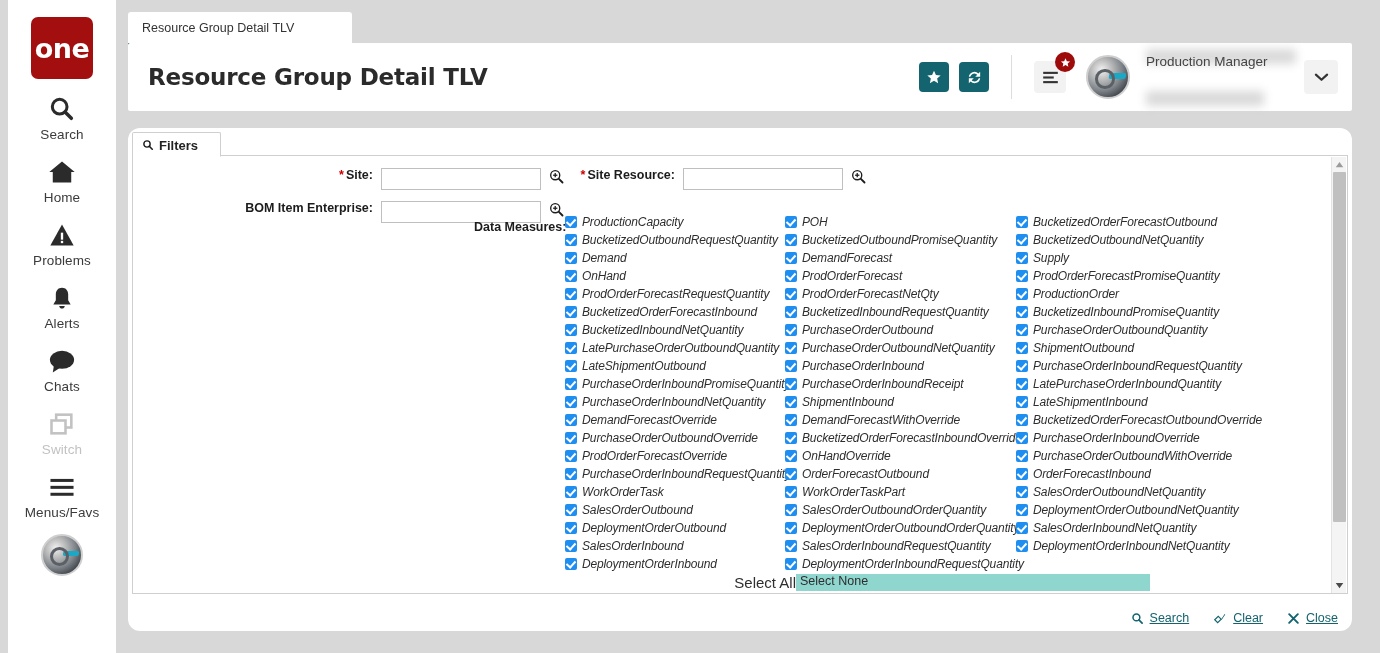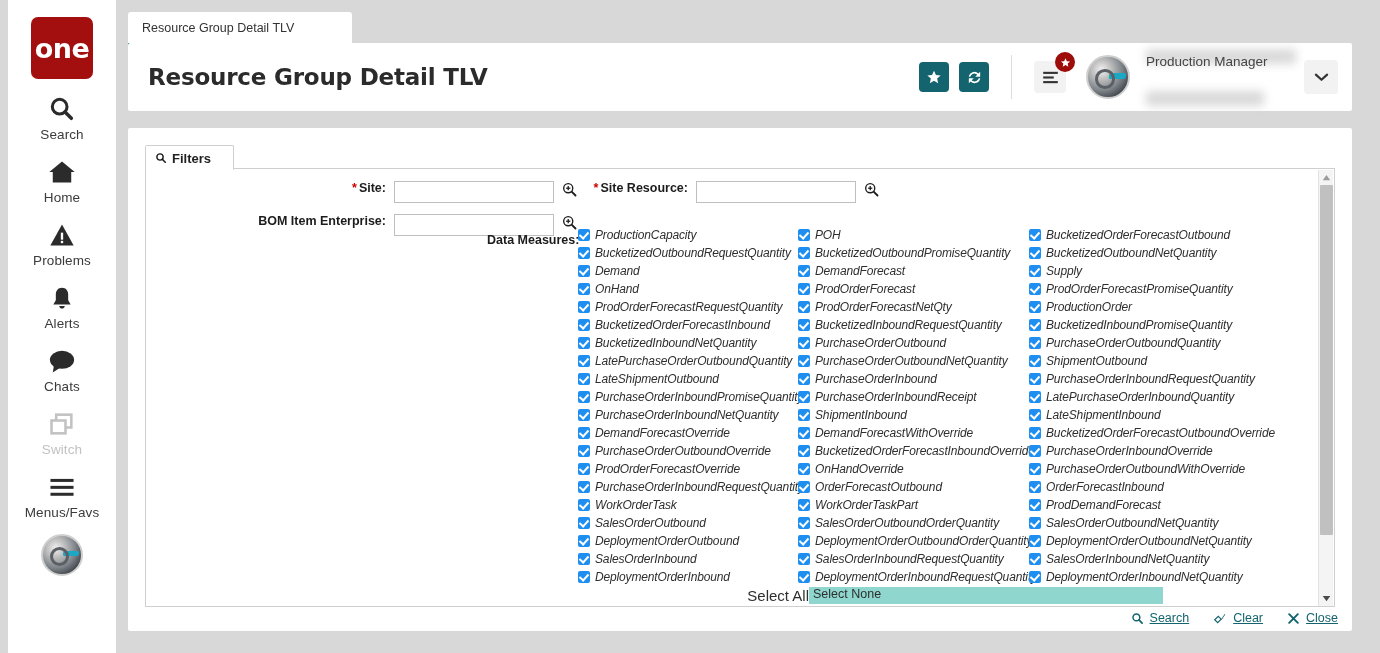--- a/index.html
+++ b/index.html
@@ -97,21 +97,21 @@
   }
   .caret-btn {
     width: 34px; height: 34px; border-radius: 4px; background: #f2f2f2;
     display: flex; align-items: center; justify-content: center; cursor: pointer;
     margin-right: 14px;
   }
 
   
   .panel {
     position: absolute; left: 128px; top: 128px; width: 1224px; height: 503px;
-    background: #fff; border-radius: 2px; padding: 17px;
+    background: #fff; border-radius: 12px; padding: 4px;
   }
   .tab-row { position: relative; height: 24px; border-bottom: 1px solid #cfcfcf; }
   .filters-tab {
     position: absolute; left: 0; top: 0; height: 25px;
     border: 1px solid #cfcfcf; border-bottom: 1px solid #fff;
     background: #fff; padding: 3px 22px 2px 9px;
     font-size: 13px; font-weight: 700; color: #222;
     display: flex; align-items: center; gap: 5px;
     border-radius: 2px 2px 0 0;
   }
@@ -611,24 +611,20 @@
             <div class="cbrow">
               <div class="cb"></div>
               <div class="cb-label">PurchaseOrderOutboundWithOverride</div>
             </div>
             <div class="cbrow">
               <div class="cb"></div>
               <div class="cb-label">OrderForecastInbound</div>
             </div>
             <div class="cbrow">
               <div class="cb"></div>
-              <div class="cb-label">ProdDemandForecast</div>
-            </div>
-            <div class="cbrow">
-              <div class="cb"></div>
               <div class="cb-label">SalesOrderOutboundNetQuantity</div>
             </div>
             <div class="cbrow">
               <div class="cb"></div>
               <div class="cb-label">DeploymentOrderOutboundNetQuantity</div>
             </div>
             <div class="cbrow">
               <div class="cb"></div>
               <div class="cb-label">SalesOrderInboundNetQuantity</div>
             </div>

